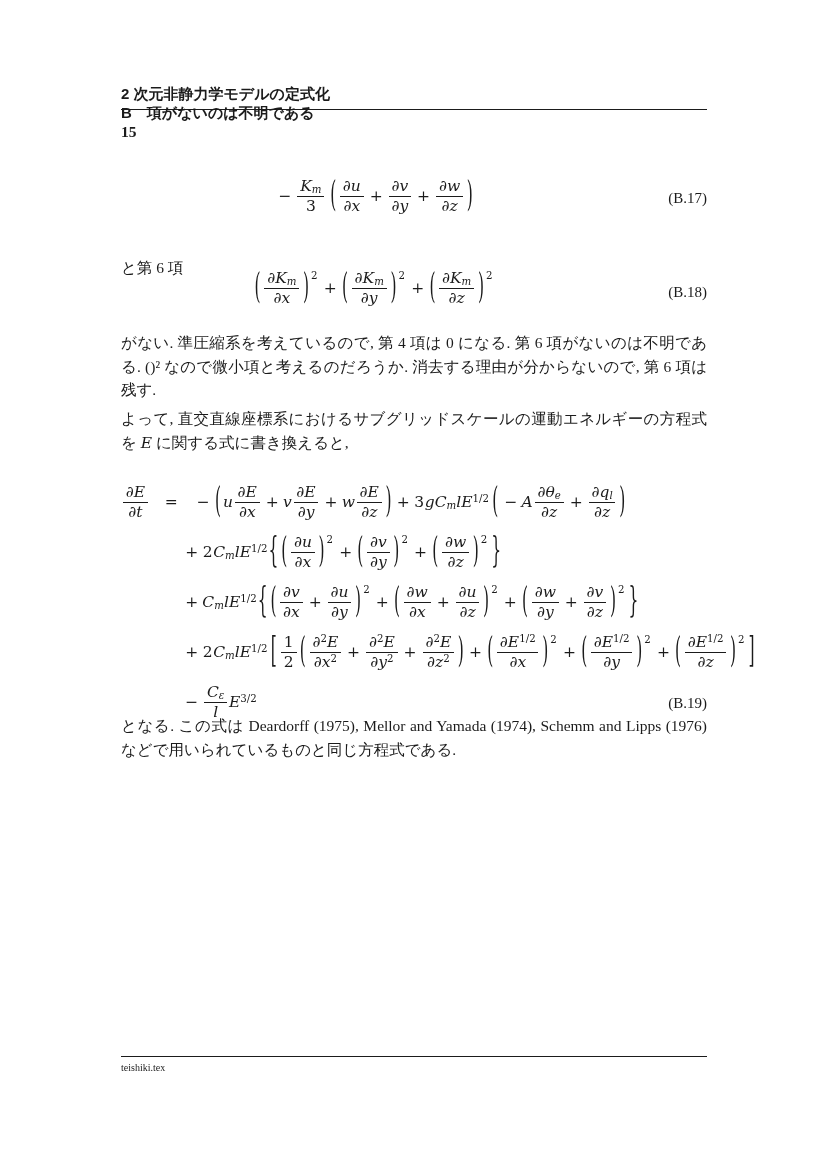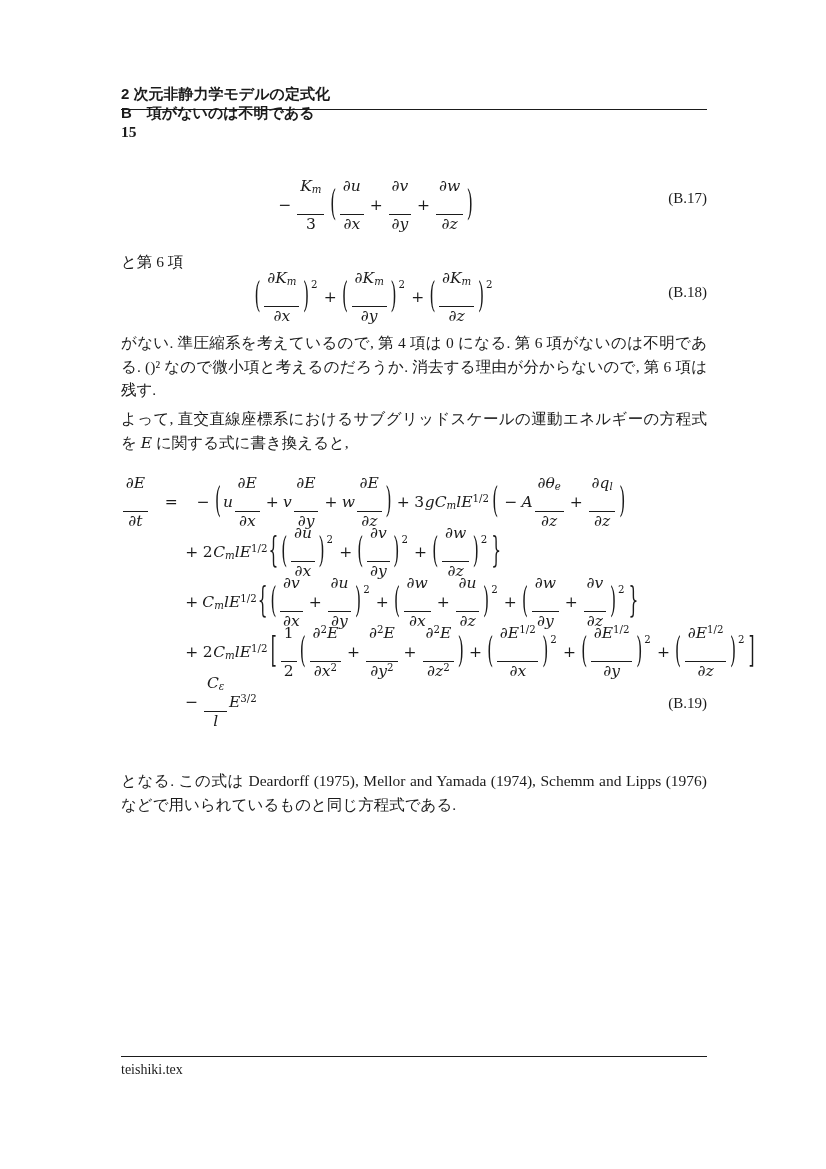--- a/index.html
+++ b/index.html
@@ -26,33 +26,33 @@
   .eqrow.indent{padding-left:60px;}
 
   
   .math{font-size:15.5px;line-height:1.15;font-family:"DejaVu Serif","Liberation Serif",serif;
         white-space:nowrap;}
   .mrow{white-space:nowrap;}
   .mi{font-style:italic;}
   .mo{font-style:normal;padding:0 0.03em;}
   .mo.op{margin:0 0.24em;}
   .mfrac{display:inline-block;vertical-align:middle;text-align:center;margin:0 0.12em;}
-  .mfrac .num{display:block;padding:0 0.18em 18px;border-bottom:1px solid currentColor;text-align:center;}
+  .mfrac .num{display:block;padding:0 0.18em 0;border-bottom:1px solid currentColor;text-align:center;}
   .mfrac .den{display:block;padding:1px 0.18em 0;}
   .mg{display:inline-flex;align-items:center;vertical-align:middle;}
   .mginner{display:inline-block;white-space:nowrap;padding:0 0.06em;}
   .delim{display:inline-block;transform-origin:50% 50%;margin:0 1px;}
   sub.msub{font-size:0.66em;font-style:italic;vertical-align:-0.2em;line-height:0;}
   sup.msup{font-size:0.66em;vertical-align:0.45em;line-height:0;}
   sup.mgsup{font-size:0.66em;vertical-align:14px;line-height:0;margin-left:1px;margin-right:2px;}
   .msp{display:inline-block;}
 
   
   .footer-rule{top:1056px;border-top:1px solid #1b1b1b;height:0;}
-  .footer{top:1062px;display:flex;justify-content:space-between;font-size:14px;}
+  .footer{top:1062px;display:flex;justify-content:space-between;font-size:10px;}
 </style>
 </head>
 <body>
 
 <div class="page">
 
   <div class="abs header">
     <span class="h-left">2 次元非静力学モデルの定式化</span>
     <span class="h-center">B　項がないのは不明である</span>
     <span class="h-page">15</span>
@@ -63,21 +63,21 @@
     <div class="eq-center">
       <span class="math"><span class="mrow"><span class="mo op">−</span><span class="mfrac"><span class="num"><span class="mi">K</span><sub class="msub">m</sub></span><span class="den"><span class="mo">3</span></span></span><span class="msp" style="width: 0.2em;"></span><span class="mg">
               <span class="delim" style="transform: scaleY(2.29667);">(</span>
               <span class="mginner"><span class="mfrac"><span class="num"><span class="mi">∂u</span></span><span class="den"><span class="mi">∂x</span></span></span><span class="mo op">+</span><span class="mfrac"><span class="num"><span class="mi">∂v</span></span><span class="den"><span class="mi">∂y</span></span></span><span class="mo op">+</span><span class="mfrac"><span class="num"><span class="mi">∂w</span></span><span class="den"><span class="mi">∂z</span></span></span></span>
               <span class="delim" style="transform: scaleY(2.29667);">)</span>
             </span></span></span>
     </div>
     <span class="eq-label">(B.17)</span>
   </div>
 
-  <div class="abs para" style="top:250px">と第 6 項</div>
+  <div class="abs para" style="top:256px">と第 6 項</div>
 
   <div class="eq-block" style="top:260px;height:64px">
     <div class="eq-center">
       <span class="math"><span class="mrow"><span class="mg">
               <span class="delim" style="transform: scaleY(2.29667);">(</span>
               <span class="mginner"><span class="mfrac"><span class="num"><span class="mi">∂K</span><sub class="msub">m</sub></span><span class="den"><span class="mi">∂x</span></span></span></span>
               <span class="delim" style="transform: scaleY(2.29667);">)</span>
             </span><sup class="mgsup">2</sup><span class="mo op">+</span><span class="mg">
               <span class="delim" style="transform: scaleY(2.29667);">(</span>
               <span class="mginner"><span class="mfrac"><span class="num"><span class="mi">∂K</span><sub class="msub">m</sub></span><span class="den"><span class="mi">∂y</span></span></span></span>
@@ -167,20 +167,20 @@
                 </span><sup class="mgsup">2</sup></span>
               <span class="delim" style="transform: scaleY(2.29667);">]</span>
             </span></span></span>
     </div>
     <div class="eqrow indent">
       <span class="math"><span class="mrow"><span class="mo op">−</span><span class="mfrac"><span class="num"><span class="mi">C</span><sub class="msub">ε</sub></span><span class="den"><span class="mi">l</span></span></span><span class="mi">E</span><sup class="msup">3/2</sup></span></span>
       <span class="eq-label">(B.19)</span>
     </div>
   </div>
 
-  <div class="abs para" style="top:769px">となる. この式は Deardorff (1975), Mellor and Yamada (1974), Schemm and Lipps (1976) などで用いられているものと同じ方程式である.</div>
+  <div class="abs para" style="top:714px">となる. この式は Deardorff (1975), Mellor and Yamada (1974), Schemm and Lipps (1976) などで用いられているものと同じ方程式である.</div>
 
   <div class="abs footer-rule"></div>
   <div class="abs footer">
     <span>teishiki.tex</span>
   </div>
 
 </div>
 
 </body></html>

